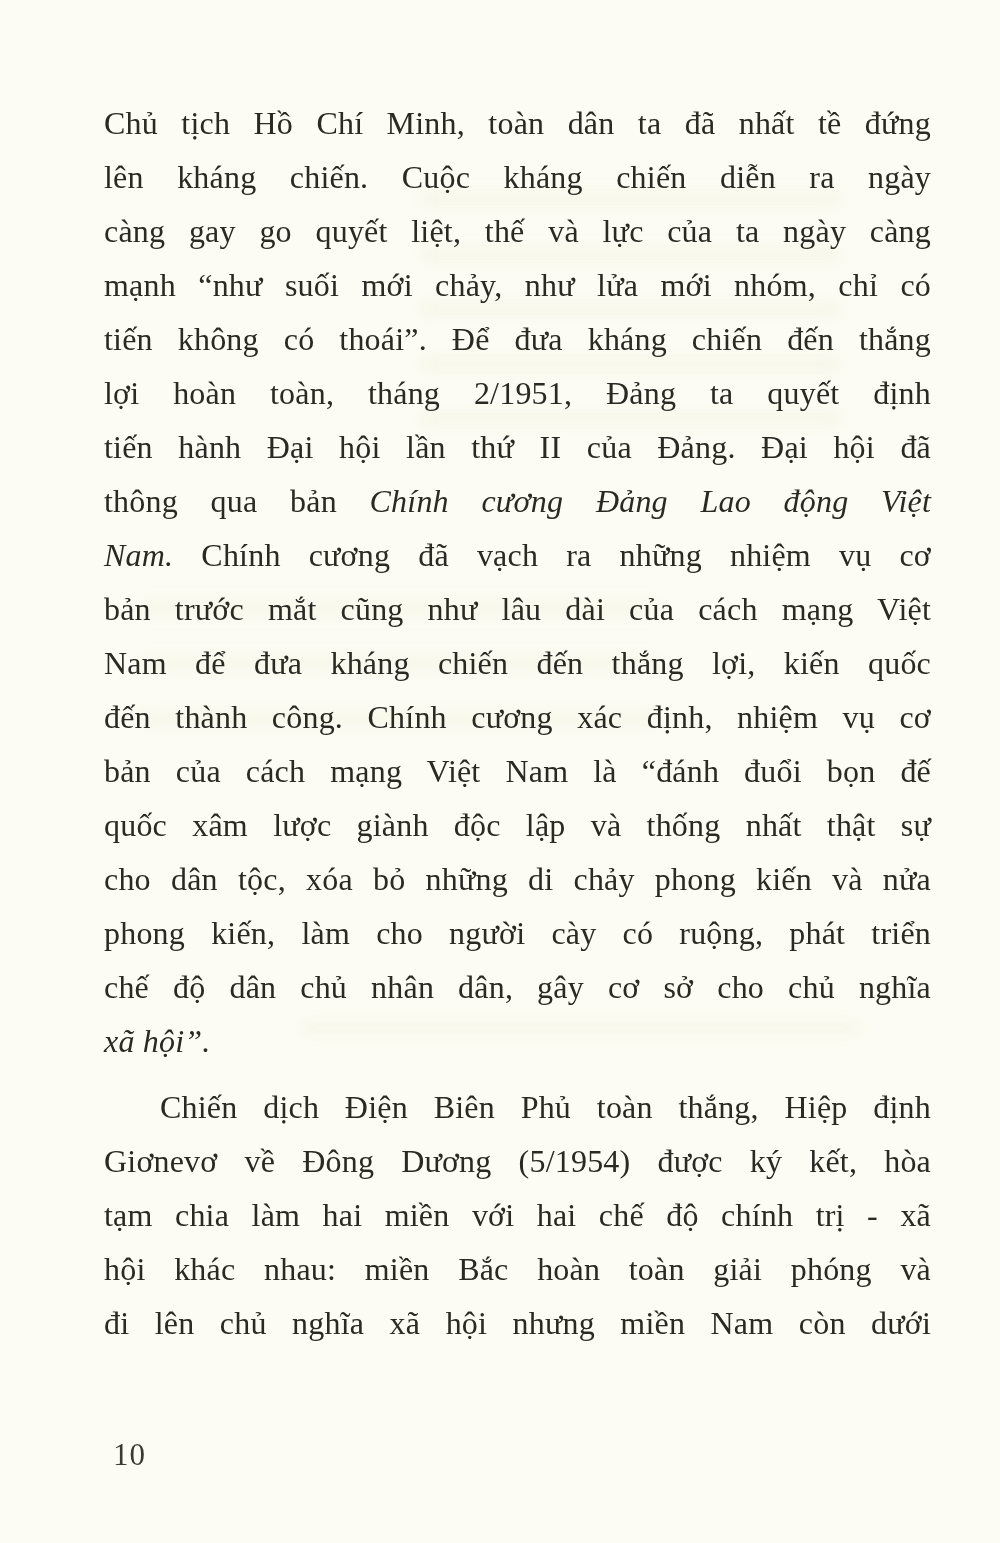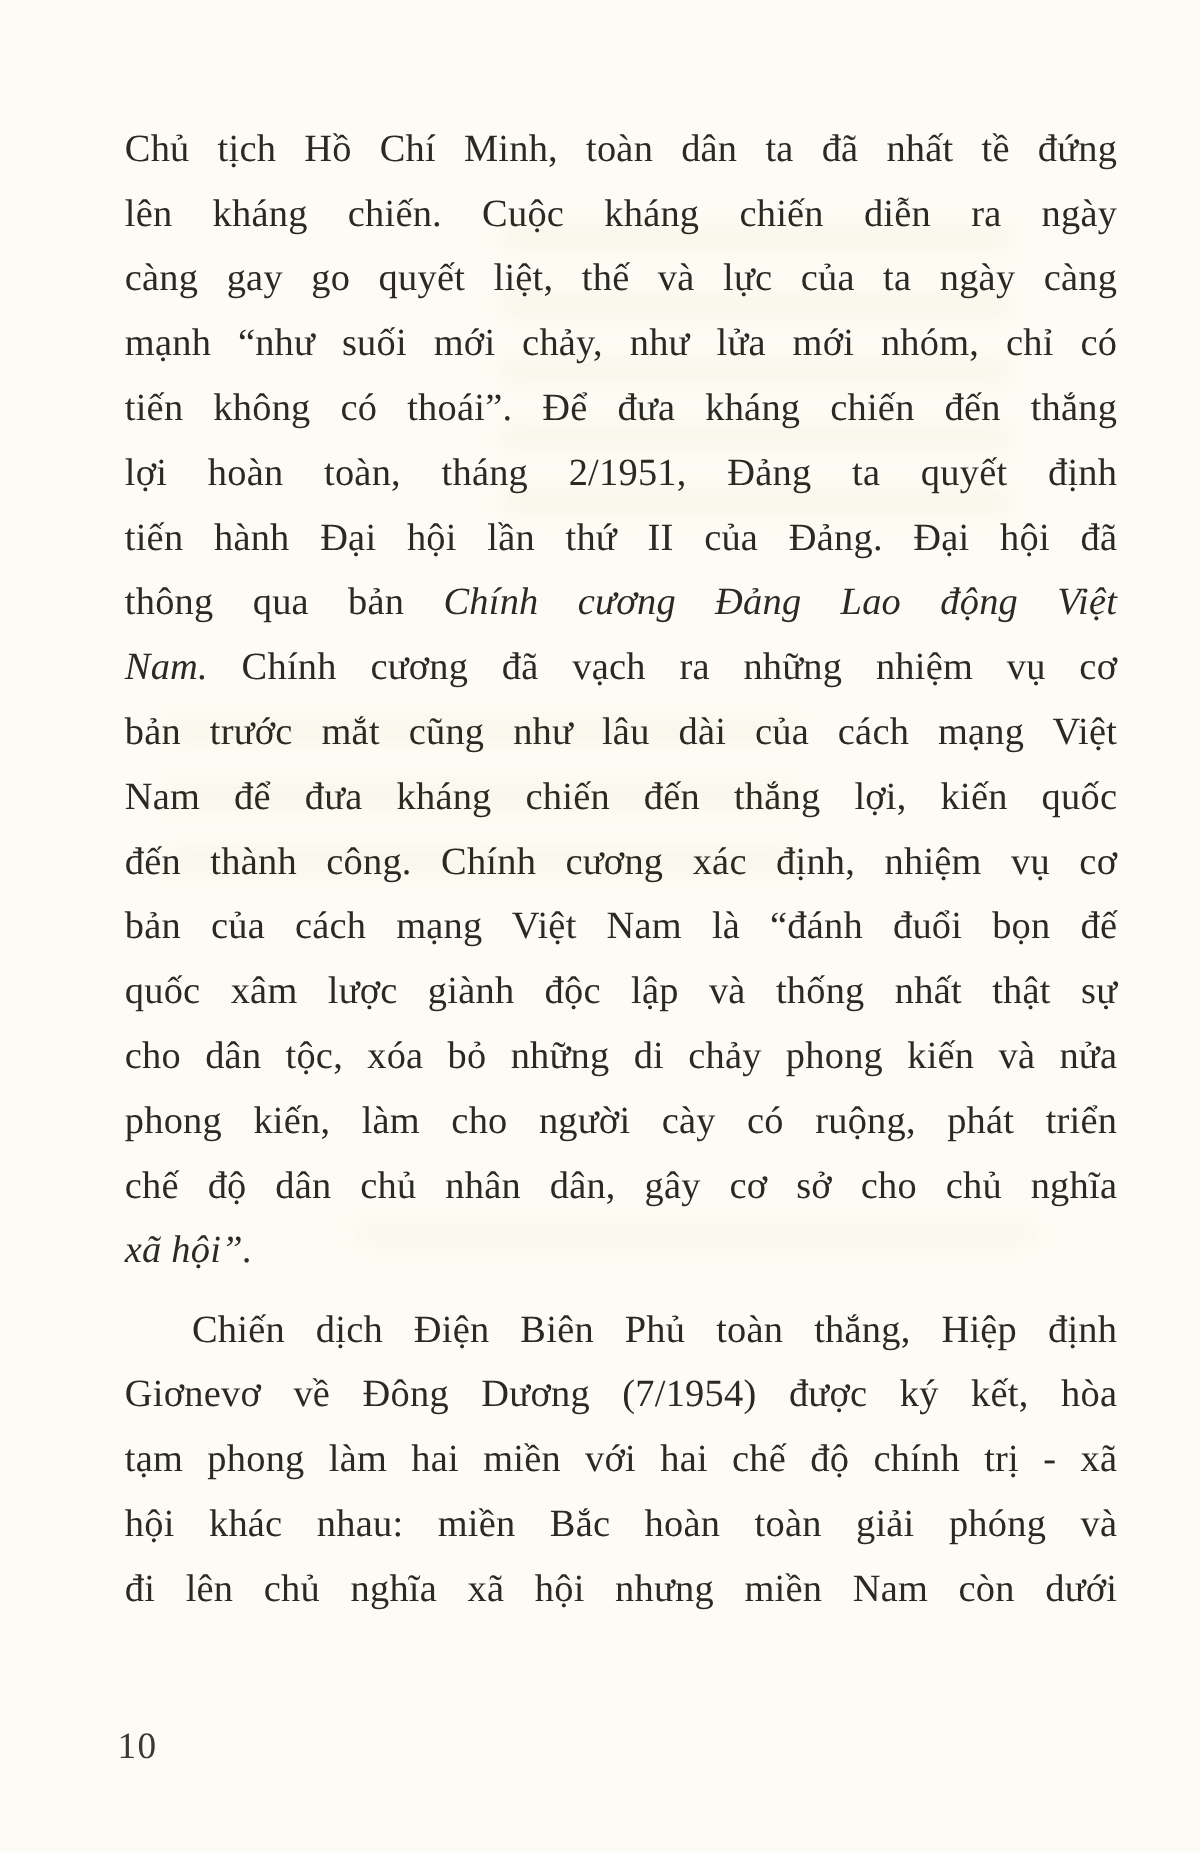--- a/index.html
+++ b/index.html
@@ -38,21 +38,21 @@
     font-style: italic;
   }
   .line.indent {
     text-indent: 56px;
   }
   .italic {
     font-style: italic;
   }
   .page-number {
     position: absolute;
-    left: 98px;
+    left: 113px;
     top: 1437px;
     font-size: 31px;
     color: #3a3933;
     letter-spacing: 1px;
   }
   
   .ghost {
     position: absolute;
     pointer-events: none;
     filter: blur(7px);
@@ -104,21 +104,21 @@
         <div class="line"><span>đến thành công. Chính cương xác định, nhiệm vụ cơ</span></div>
         <div class="line"><span>bản của cách mạng Việt Nam là “đánh đuổi bọn đế</span></div>
         <div class="line"><span>quốc xâm lược giành độc lập và thống nhất thật sự</span></div>
         <div class="line"><span>cho dân tộc, xóa bỏ những di chảy phong kiến và nửa</span></div>
         <div class="line"><span>phong kiến, làm cho người cày có ruộng, phát triển</span></div>
         <div class="line"><span>chế độ dân chủ nhân dân, gây cơ sở cho chủ nghĩa</span></div>
         <div class="line line-end"><span>xã hội”.</span></div>
       </div>
       <div class="paragraph">
         <div class="line indent"><span>Chiến dịch Điện Biên Phủ toàn thắng, Hiệp định</span></div>
-        <div class="line"><span>Giơnevơ về Đông Dương (7/1954) được ký kết, hòa</span></div>
-        <div class="line"><span>tạm phong làm hai miền với hai chế độ chính trị - xã</span></div>
+        <div class="line"><span>Giơnevơ về Đông Dương (5/1954) được ký kết, hòa</span></div>
+        <div class="line"><span>tạm chia làm hai miền với hai chế độ chính trị - xã</span></div>
         <div class="line"><span>hội khác nhau: miền Bắc hoàn toàn giải phóng và</span></div>
         <div class="line"><span>đi lên chủ nghĩa xã hội nhưng miền Nam còn dưới</span></div>
       </div>
     </div>
 
   <div class="page-number">10</div>
 </div>
 
 </body></html>

